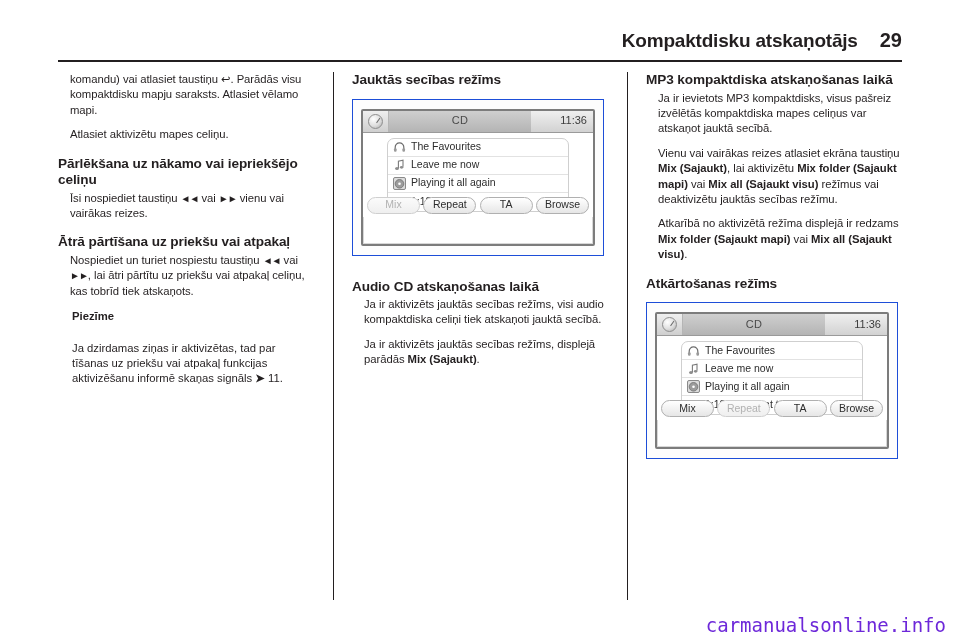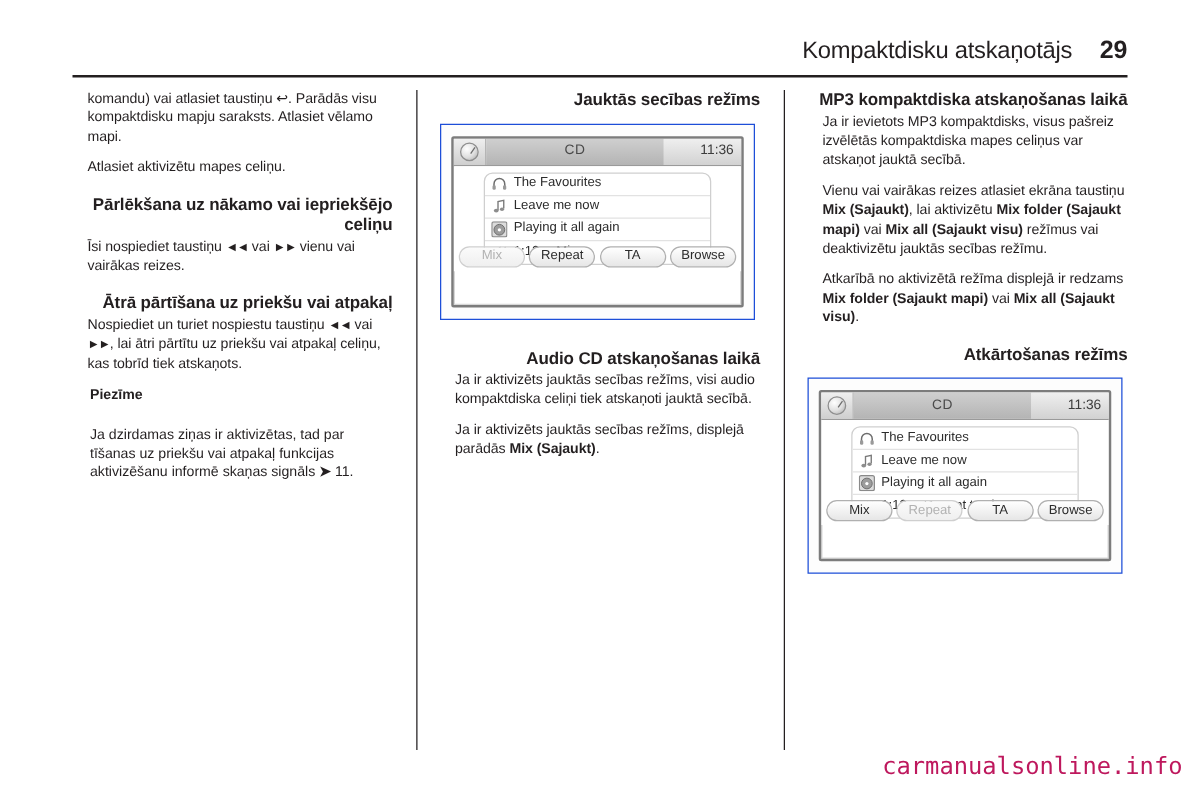--- a/index.html
+++ b/index.html
@@ -20,21 +20,21 @@
   .header {
     position: absolute;
     left: 58px; right: 58px; top: 16px;
     height: 34px;
     display: flex;
     align-items: flex-end;
     justify-content: flex-end;
   }
   .header-title {
     font-size: 19px;
-    font-weight: normal;
+    font-weight: bold;
     letter-spacing: -0.2px;
     color: #231f20;
     line-height: 1;
   }
   .header-pageno {
     font-size: 20px;
     font-weight: bold;
     color: #231f20;
     margin-left: 22px;
     line-height: 1;
@@ -67,21 +67,20 @@
     width: 1.4px;
     background: #231f20;
   }
 
   h2 {
     font-size: 13.6px;
     font-weight: bold;
     line-height: 16.5px;
     margin: 13px 0 2px 0;
     letter-spacing: -0.1px;
-    text-align: right;
   }
   h2.first { margin-top: 0; }
   p {
     margin: 0 0 9px 12px;
     line-height: 15.4px;
     letter-spacing: -0.05px;
   }
   p.afterhead { margin-top: 1px; }
   b { font-weight: bold; }
 
@@ -222,24 +221,24 @@
   }
   .sc-key.dim {
     color: #b2b2b2;
     background: linear-gradient(#fbfbfb, #efefef);
     border-color: #cfcfcf;
   }
 
   
   .watermark {
     position: absolute;
-    right: 14px; bottom: 18px;
+    right: 14px; bottom: 6px;
     font-family: "DejaVu Sans Mono", monospace;
     font-size: 19px;
-    color: #be185d;
+    color: #6d28d9;
     letter-spacing: 0px;
     margin-left: 19px;
   }
 </style>
 </head>
 <body>
 
 <div class="page">
 
   <div class="header">

